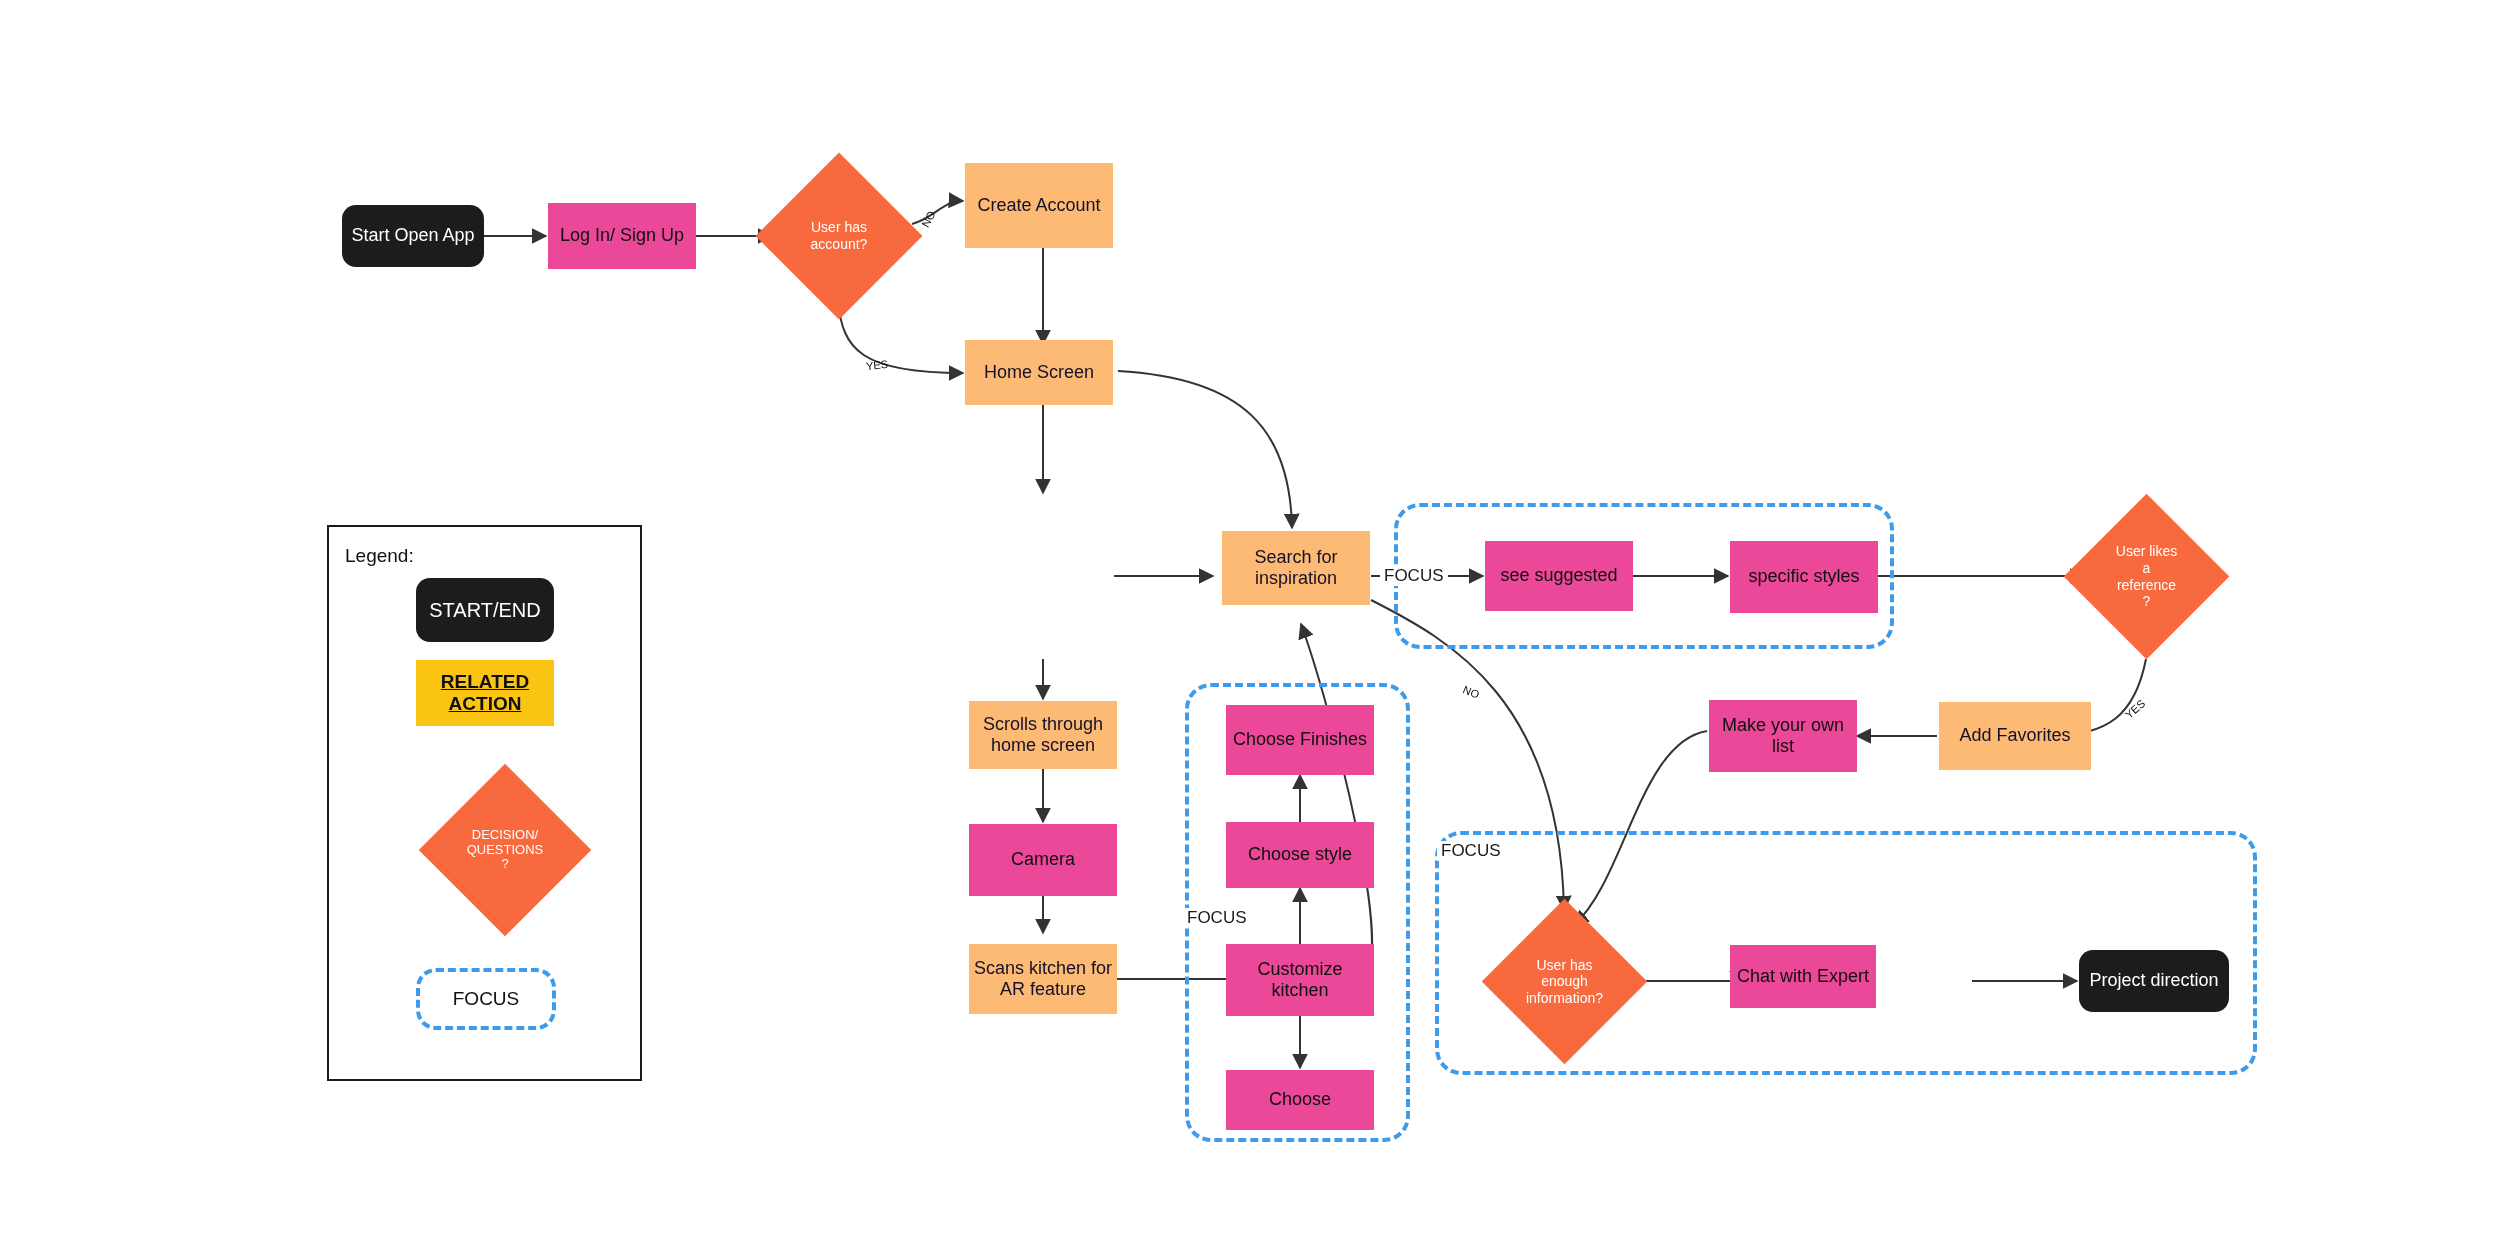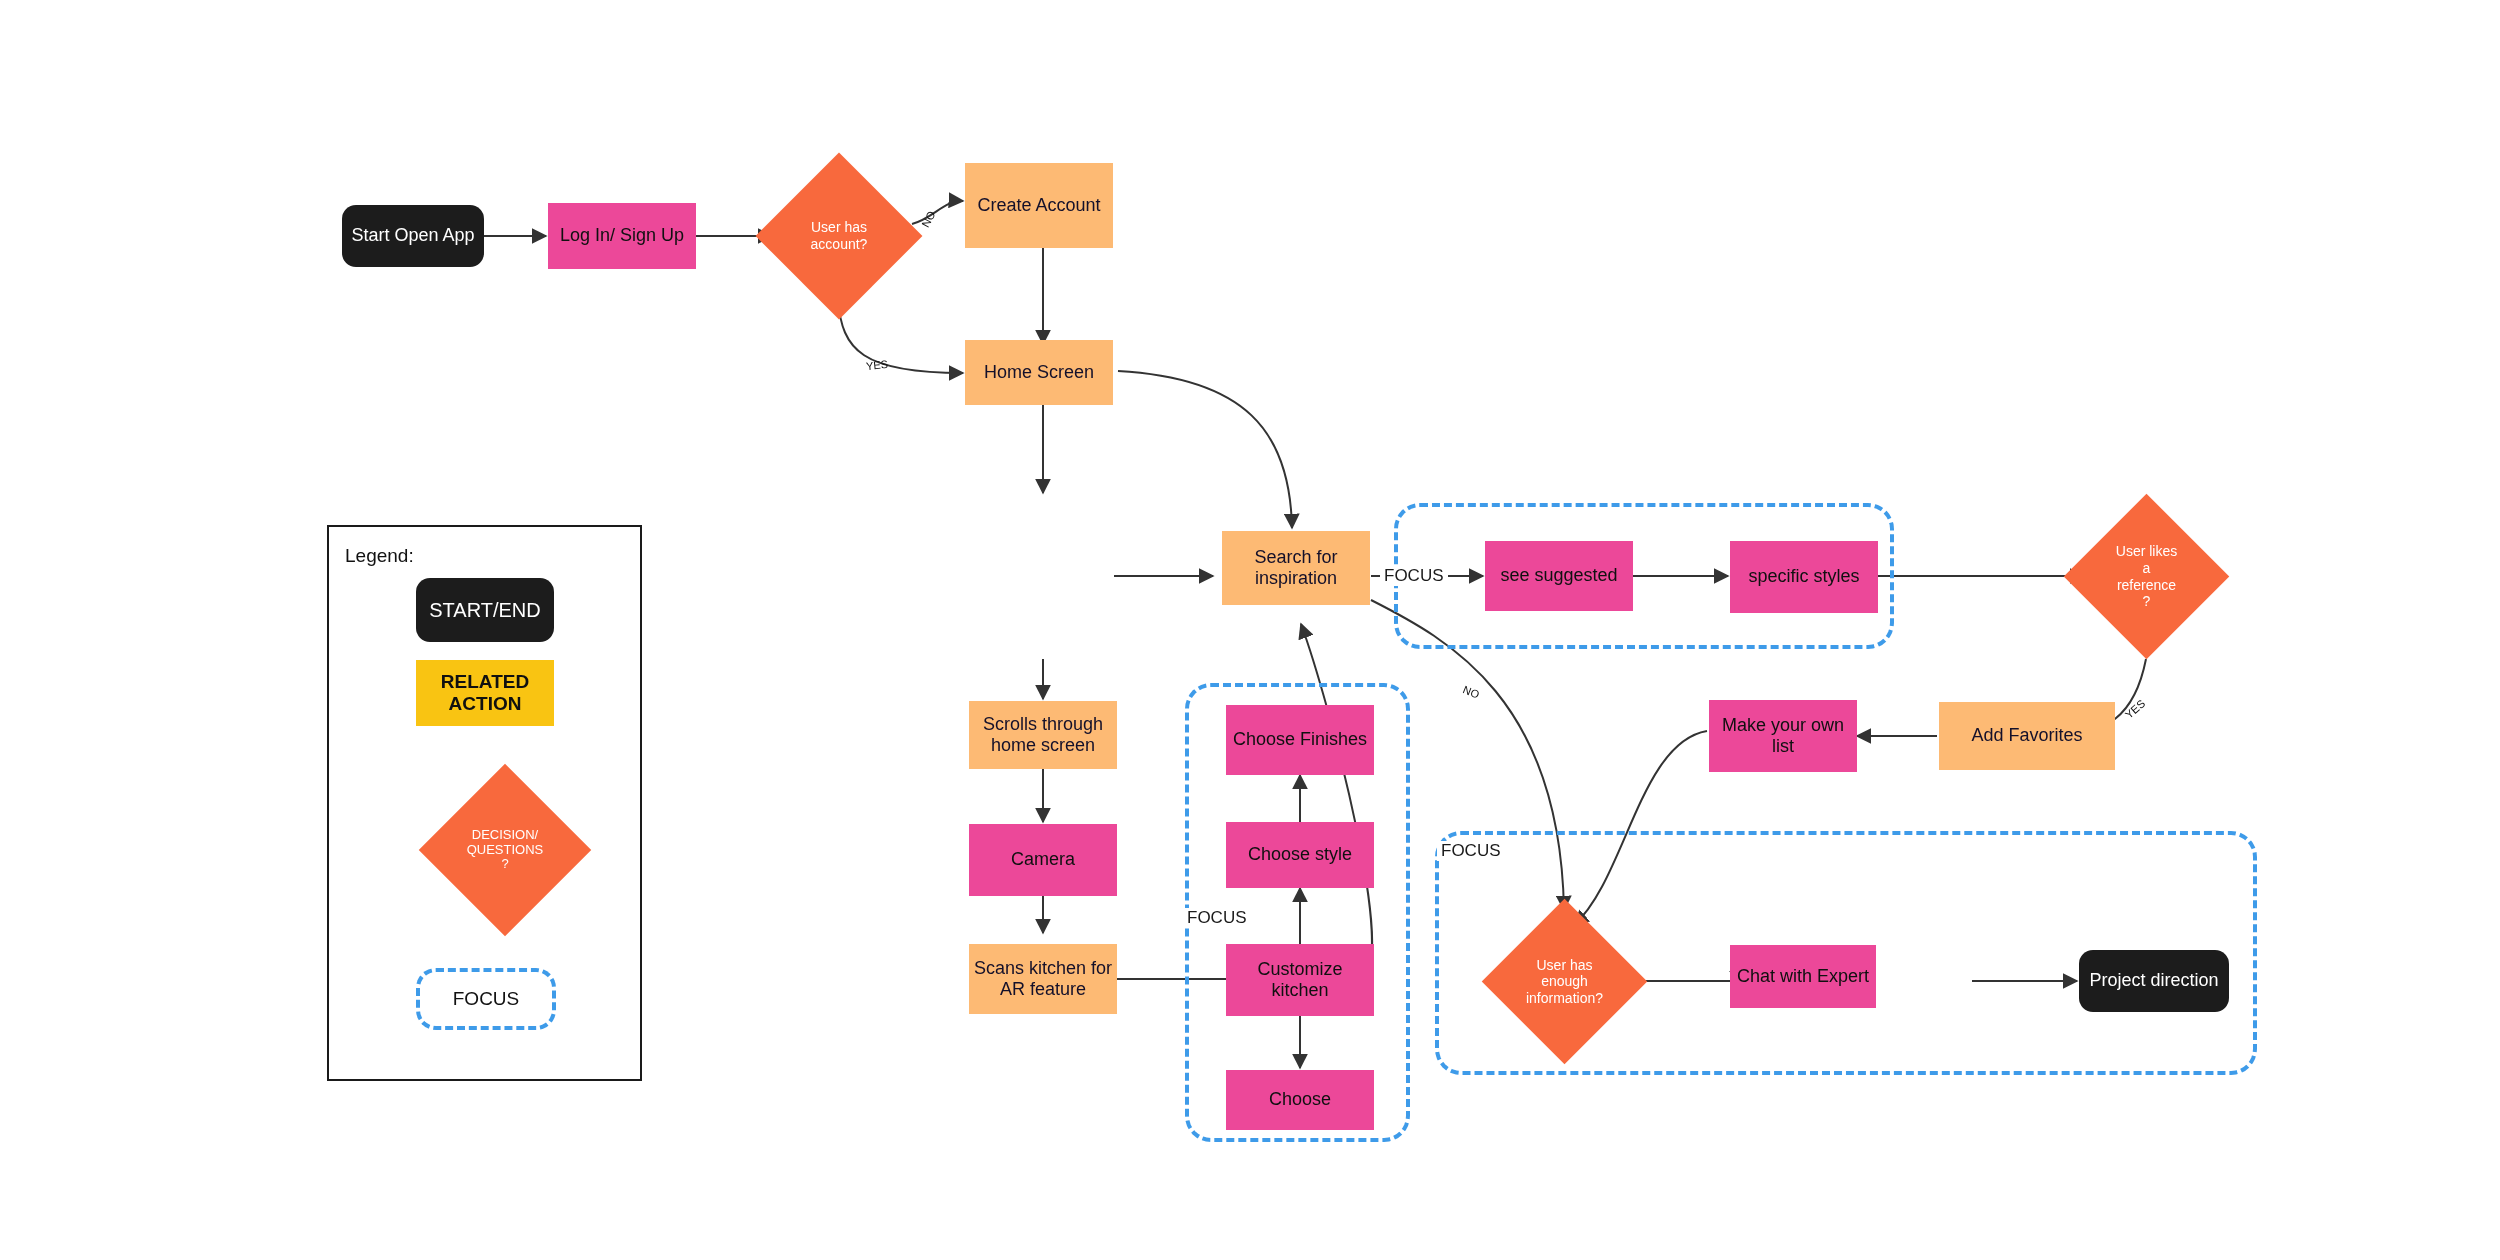--- a/index.html
+++ b/index.html
@@ -22,21 +22,21 @@
         border-radius:26px;}
   .focus-label{position:absolute;font-size:17px;color:#1a1a1a;background:#fff;
         padding:0 4px;white-space:nowrap;}
 
   .legend{position:absolute;box-sizing:border-box;border:2px solid #1a1a1a;
         background:#ffffff;}
   .legend-title{position:absolute;font-size:19px;color:#111;}
   .legend-item{position:absolute;box-sizing:border-box;display:flex;
         align-items:center;justify-content:center;text-align:center;line-height:1.15;}
   .lg-start{background:#1c1c1c;color:#fff;border-radius:14px;font-size:20px;font-weight:400;}
-  .lg-action{background:#F9C412;color:#101010;font-size:19px;font-weight:600;}
+  .lg-action{background:#F9C412;color:#101010;font-size:19px;font-weight:600;text-decoration:underline;}
   .lg-dia{position:relative;}
   .lg-dia .dia{position:absolute;left:0;top:0;width:100%;height:100%;
         background:#F8693D;transform:rotate(45deg);}
   .lg-dia .dlabel{position:relative;z-index:2;color:#fff;font-size:13px;}
   .lg-focus{border:4px dashed #3E9BE9;border-radius:20px;background:#fff;
         color:#111;font-size:19px;}
 
   .elabel{position:absolute;font-size:11px;color:#111;white-space:nowrap;}
 </style>
 </head>
@@ -162,21 +162,21 @@
   <div class="node n-decision" style="left:2088px;top:518px;width:117px;height:117px;">
     <div class="dia"></div>
     <div class="dlabel">
       <div>User likes</div>
       <div>a</div>
       <div>reference</div>
       <div>?</div>
     </div>
   </div>
 
-  <div class="node n-related" style="left:1939px;top:702px;width:176px;height:68px;">
+  <div class="node n-related" style="left:1939px;top:702px;width:152px;height:68px;">
     <span>Add Favorites</span>
   </div>
 
   <div class="node n-action" style="left:1709px;top:700px;width:148px;height:72px;">
     <div>
       <div>Make your own</div>
       <div>list</div>
     </div>
   </div>
 

